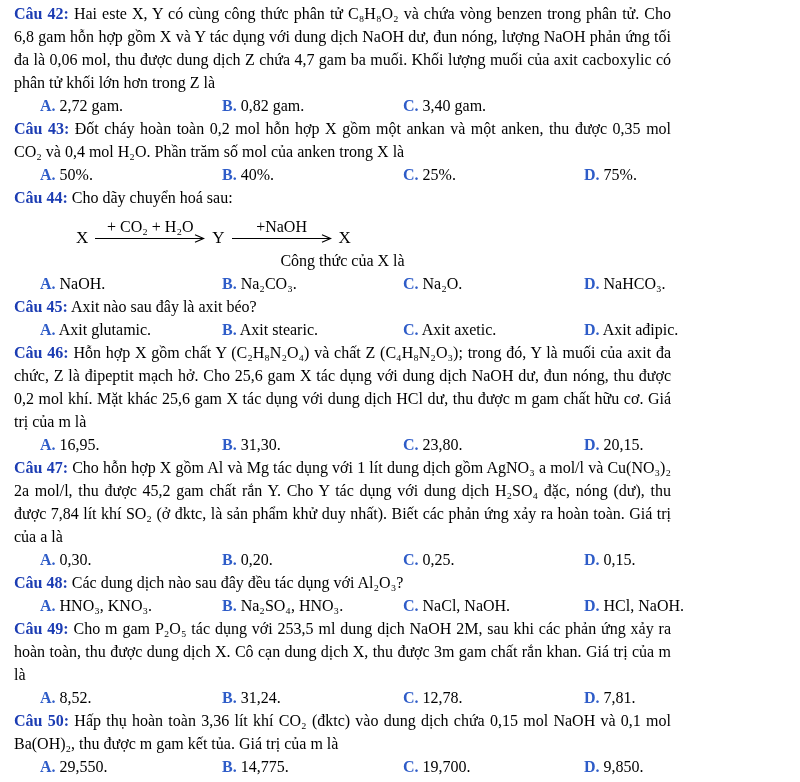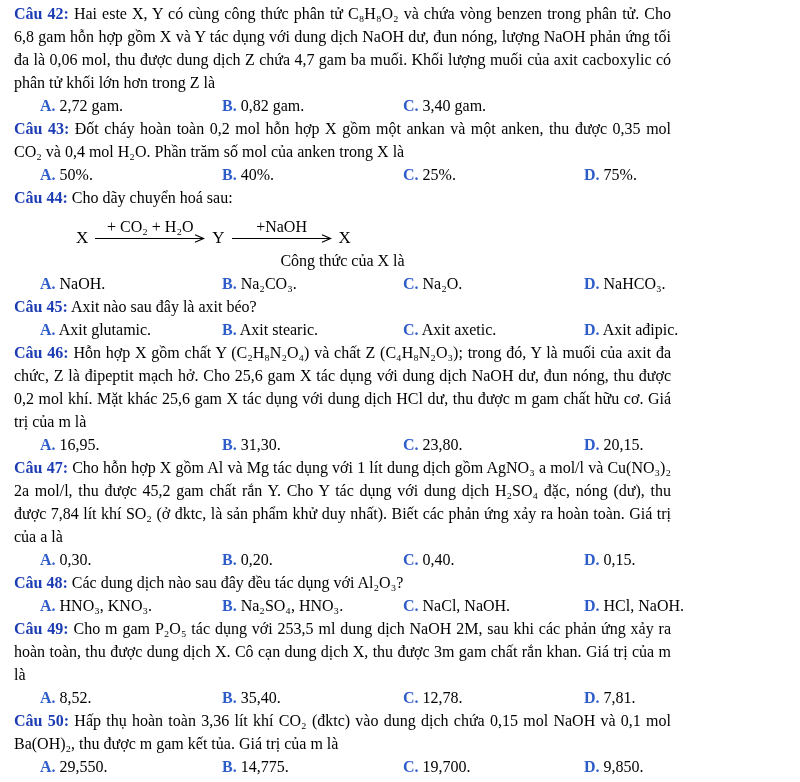--- a/index.html
+++ b/index.html
@@ -146,40 +146,40 @@
       <div class="option"><span class="olabel">C.</span> <span>23,80.</span></div>
       <div class="option"><span class="olabel">D.</span> <span>20,15.</span></div>
     </div>
   </section>
 
   <section class="question">
     <p class="qtext"><span class="qlabel">Câu 47:</span> <span>Cho hỗn hợp X gồm Al và Mg tác dụng với 1 lít dung dịch gồm AgNO₃ a mol/l và Cu(NO₃)₂ 2a mol/l, thu được 45,2 gam chất rắn Y. Cho Y tác dụng với dung dịch H₂SO₄ đặc, nóng (dư), thu được 7,84 lít khí SO₂ (ở đktc, là sản phẩm khử duy nhất). Biết các phản ứng xảy ra hoàn toàn. Giá trị của a là</span></p>
     <div class="options">
       <div class="option"><span class="olabel">A.</span> <span>0,30.</span></div>
       <div class="option"><span class="olabel">B.</span> <span>0,20.</span></div>
-      <div class="option"><span class="olabel">C.</span> <span>0,40.</span></div>
+      <div class="option"><span class="olabel">C.</span> <span>0,25.</span></div>
       <div class="option"><span class="olabel">D.</span> <span>0,15.</span></div>
     </div>
   </section>
 
   <section class="question">
     <p class="qtext"><span class="qlabel">Câu 48:</span> <span>Các dung dịch nào sau đây đều tác dụng với Al₂O₃?</span></p>
     <div class="options">
       <div class="option"><span class="olabel">A.</span> <span>HNO₃, KNO₃.</span></div>
       <div class="option"><span class="olabel">B.</span> <span>Na₂SO₄, HNO₃.</span></div>
       <div class="option"><span class="olabel">C.</span> <span>NaCl, NaOH.</span></div>
       <div class="option"><span class="olabel">D.</span> <span>HCl, NaOH.</span></div>
     </div>
   </section>
 
   <section class="question">
     <p class="qtext"><span class="qlabel">Câu 49:</span> <span>Cho m gam P₂O₅ tác dụng với 253,5 ml dung dịch NaOH 2M, sau khi các phản ứng xảy ra hoàn toàn, thu được dung dịch X. Cô cạn dung dịch X, thu được 3m gam chất rắn khan. Giá trị của m là</span></p>
     <div class="options">
       <div class="option"><span class="olabel">A.</span> <span>8,52.</span></div>
-      <div class="option"><span class="olabel">B.</span> <span>35,40.</span></div>
+      <div class="option"><span class="olabel">B.</span> <span>31,24.</span></div>
       <div class="option"><span class="olabel">C.</span> <span>12,78.</span></div>
       <div class="option"><span class="olabel">D.</span> <span>7,81.</span></div>
     </div>
   </section>
 
   <section class="question">
     <p class="qtext"><span class="qlabel">Câu 50:</span> <span>Hấp thụ hoàn toàn 3,36 lít khí CO₂ (đktc) vào dung dịch chứa 0,15 mol NaOH và 0,1 mol Ba(OH)₂, thu được m gam kết tủa. Giá trị của m là</span></p>
     <div class="options">
       <div class="option"><span class="olabel">A.</span> <span>29,550.</span></div>
       <div class="option"><span class="olabel">B.</span> <span>14,775.</span></div>

